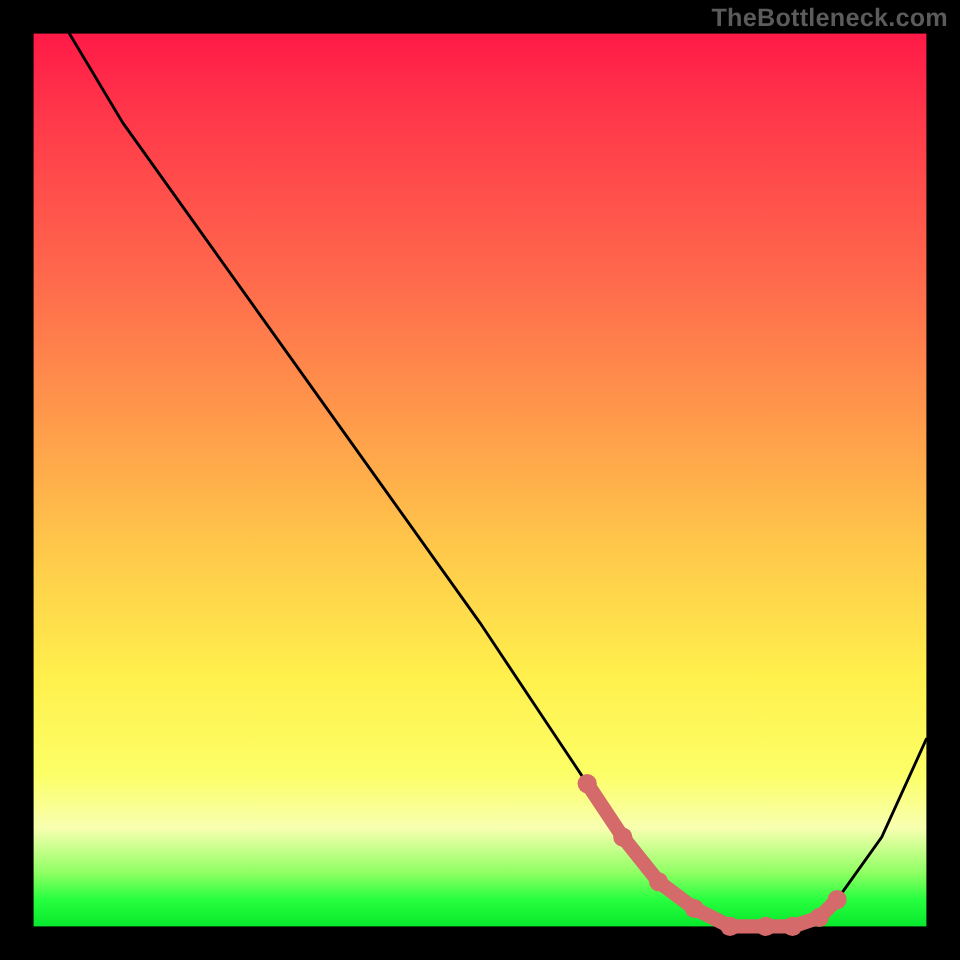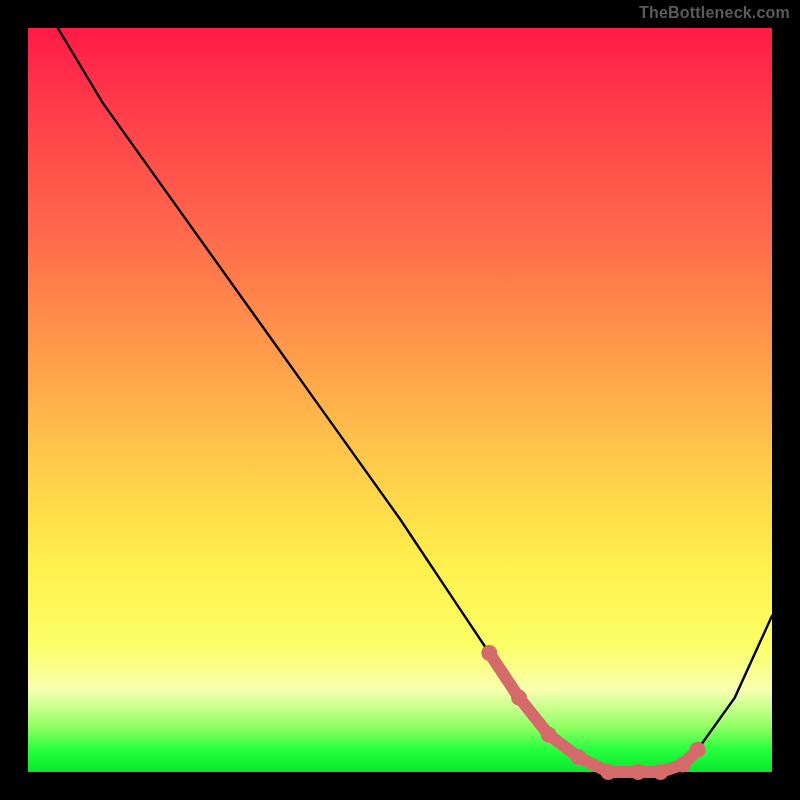--- a/index.html
+++ b/index.html
@@ -29,21 +29,21 @@
       #f8ffb0 89%,
       #8fff63 94%,
       #27ff3f 97%,
       #07e82c 100%
     );
   }
   .watermark {
     position: absolute;
     top: 4px;
     right: 10px;
-    font-size: 16px;
+    font-size: 21px;
     font-weight: 600;
     color: #5b5b5b;
     letter-spacing: 0.2px;
   }
   svg.curve {
     position: absolute;
     left: 0;
     top: 0;
     width: 744px;
     height: 744px;

